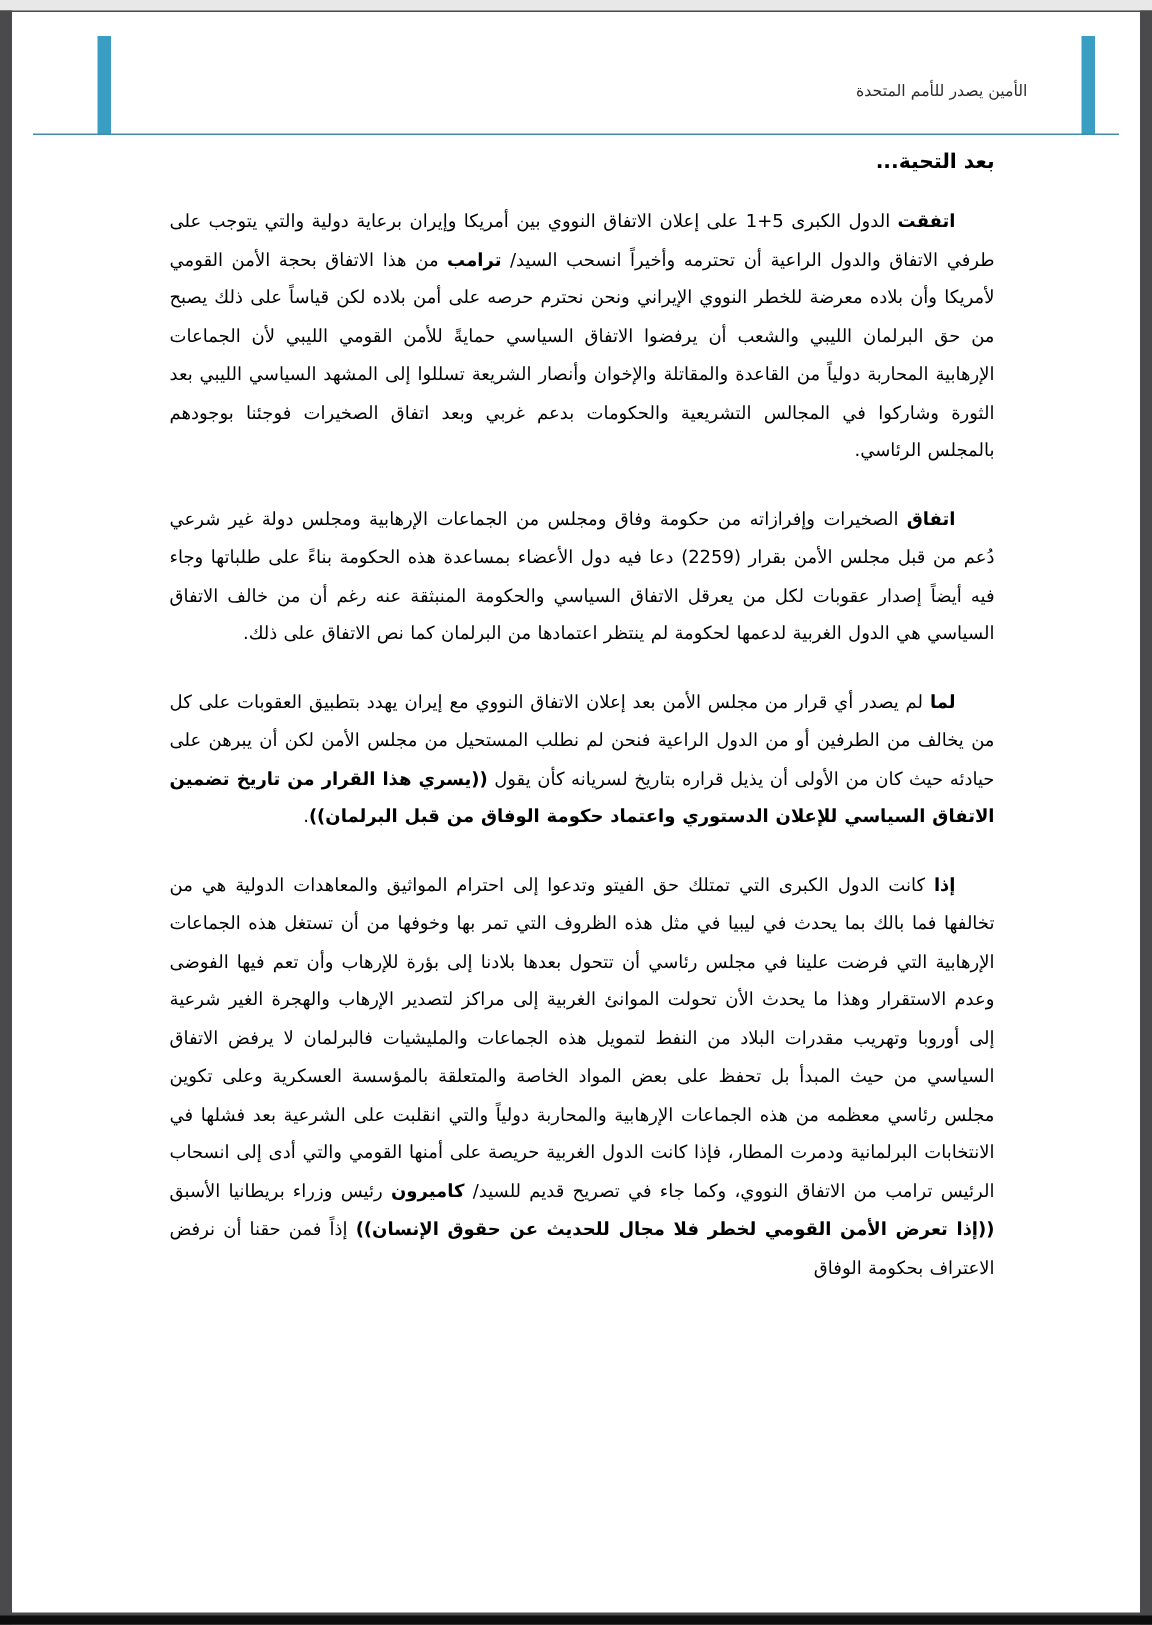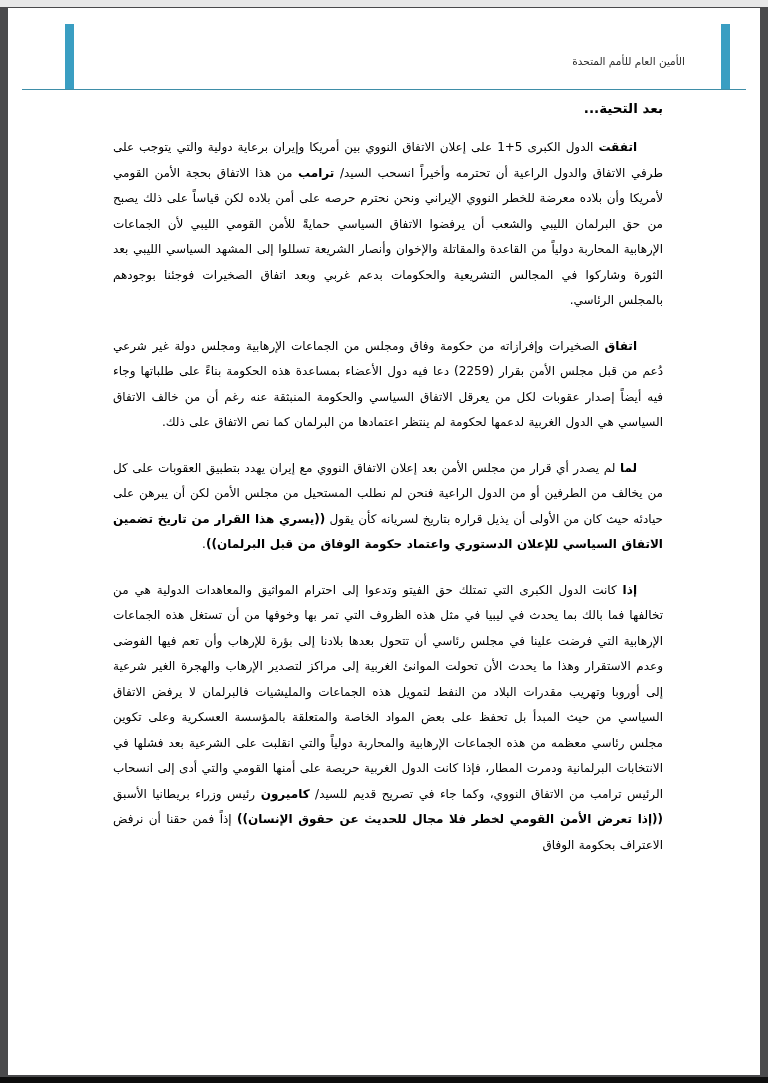--- a/index.html
+++ b/index.html
@@ -142,21 +142,21 @@
   <div class="viewer-topbar"></div>
   <div class="viewer-leftrail"></div>
   <div class="viewer-rightrail"></div>
   <div class="viewer-bottombar"></div>
 
   <div class="page">
 
     <div class="letterhead">
       <div class="lh-bar lh-bar-left"></div>
       <div class="lh-bar lh-bar-right"></div>
-      <div class="lh-title">الأمين العام للأمم المتحدة</div>
+      <div class="lh-title">الأمين يصدر للأمم المتحدة</div>
       <div class="lh-rule"></div>
     </div>
 
     <div class="content">
 
       <p class="salutation">بعد التحية...</p>
 
       <p class="para"><span class="lead">اتفقت</span><span> الدول الكبرى  5+1 على إعلان الاتفاق النووي بين أمريكا وإيران برعاية دولية والتي يتوجب على طرفي الاتفاق والدول الراعية أن تحترمه وأخيراً انسحب السيد/ </span><span class="lead">ترامب</span><span> من هذا الاتفاق بحجة الأمن القومي لأمريكا وأن بلاده معرضة للخطر النووي الإيراني ونحن نحترم حرصه على أمن بلاده لكن قياساً على ذلك يصبح من حق البرلمان الليبي والشعب أن يرفضوا الاتفاق السياسي حمايةً للأمن القومي الليبي لأن الجماعات الإرهابية المحاربة دولياً من القاعدة والمقاتلة والإخوان وأنصار الشريعة تسللوا إلى المشهد السياسي الليبي بعد الثورة وشاركوا في المجالس التشريعية والحكومات بدعم غربي وبعد اتفاق الصخيرات فوجئنا بوجودهم بالمجلس الرئاسي.</span></p>
 
       <p class="para"><span class="lead">اتفاق</span><span> الصخيرات وإفرازاته من حكومة وفاق ومجلس من الجماعات الإرهابية ومجلس دولة غير شرعي دُعم من قبل مجلس الأمن بقرار (2259) دعا فيه دول الأعضاء بمساعدة هذه الحكومة بناءً على طلباتها وجاء فيه أيضاً إصدار عقوبات لكل من يعرقل الاتفاق السياسي والحكومة المنبثقة عنه رغم أن من خالف الاتفاق السياسي هي الدول الغربية لدعمها لحكومة لم ينتظر اعتمادها من البرلمان كما نص الاتفاق على ذلك.</span></p>

